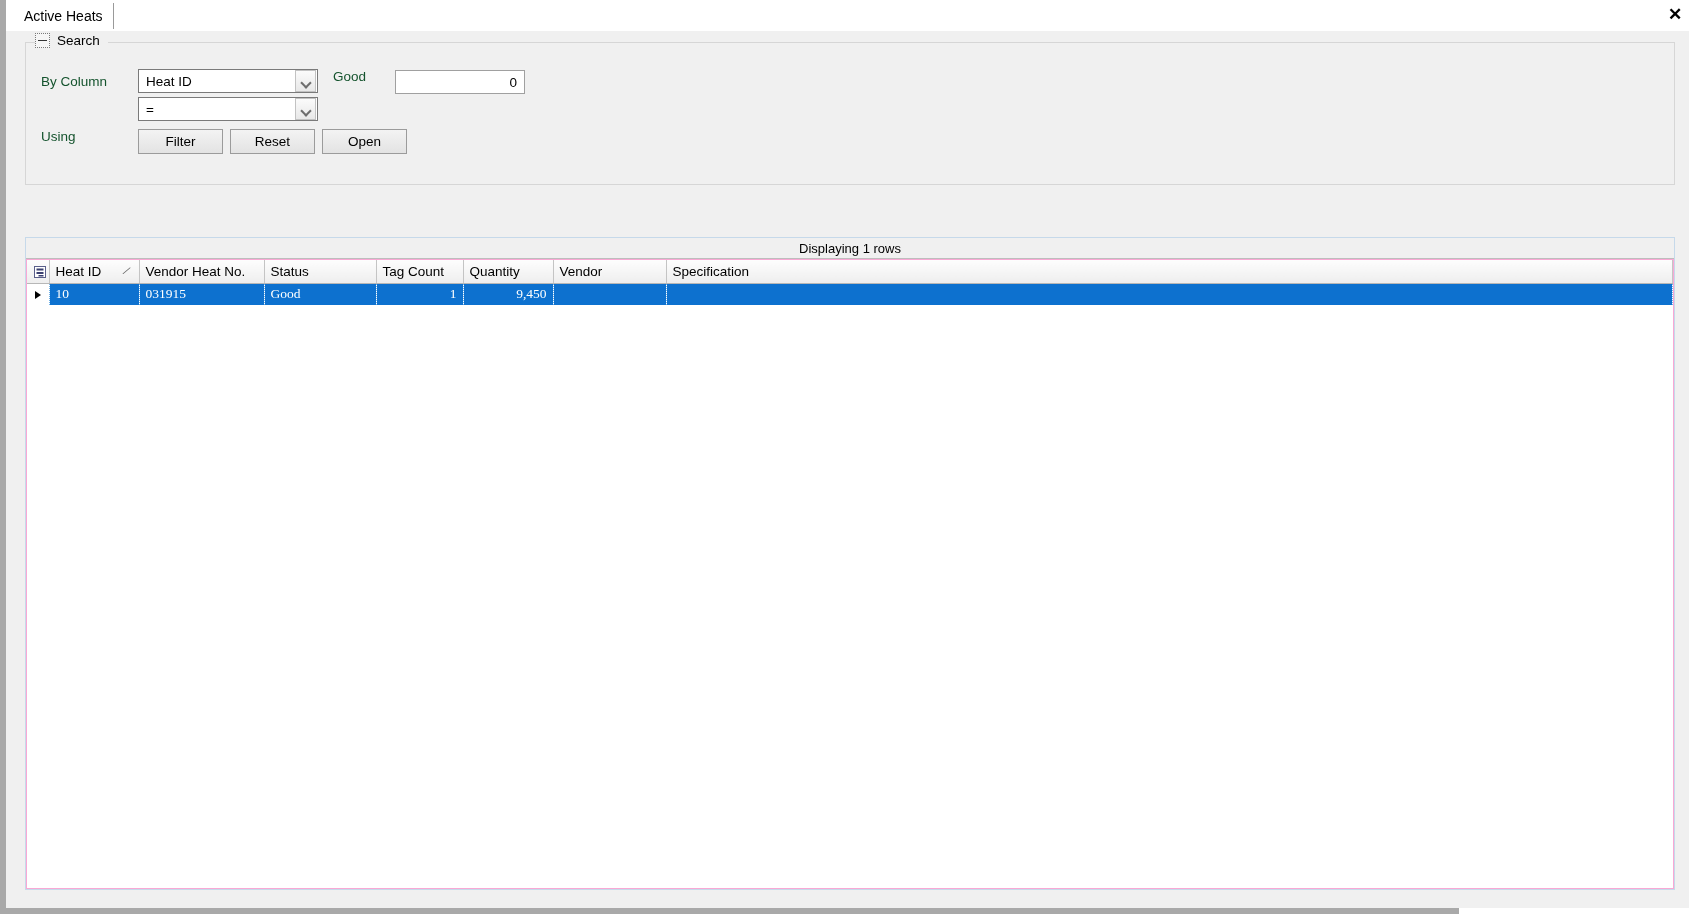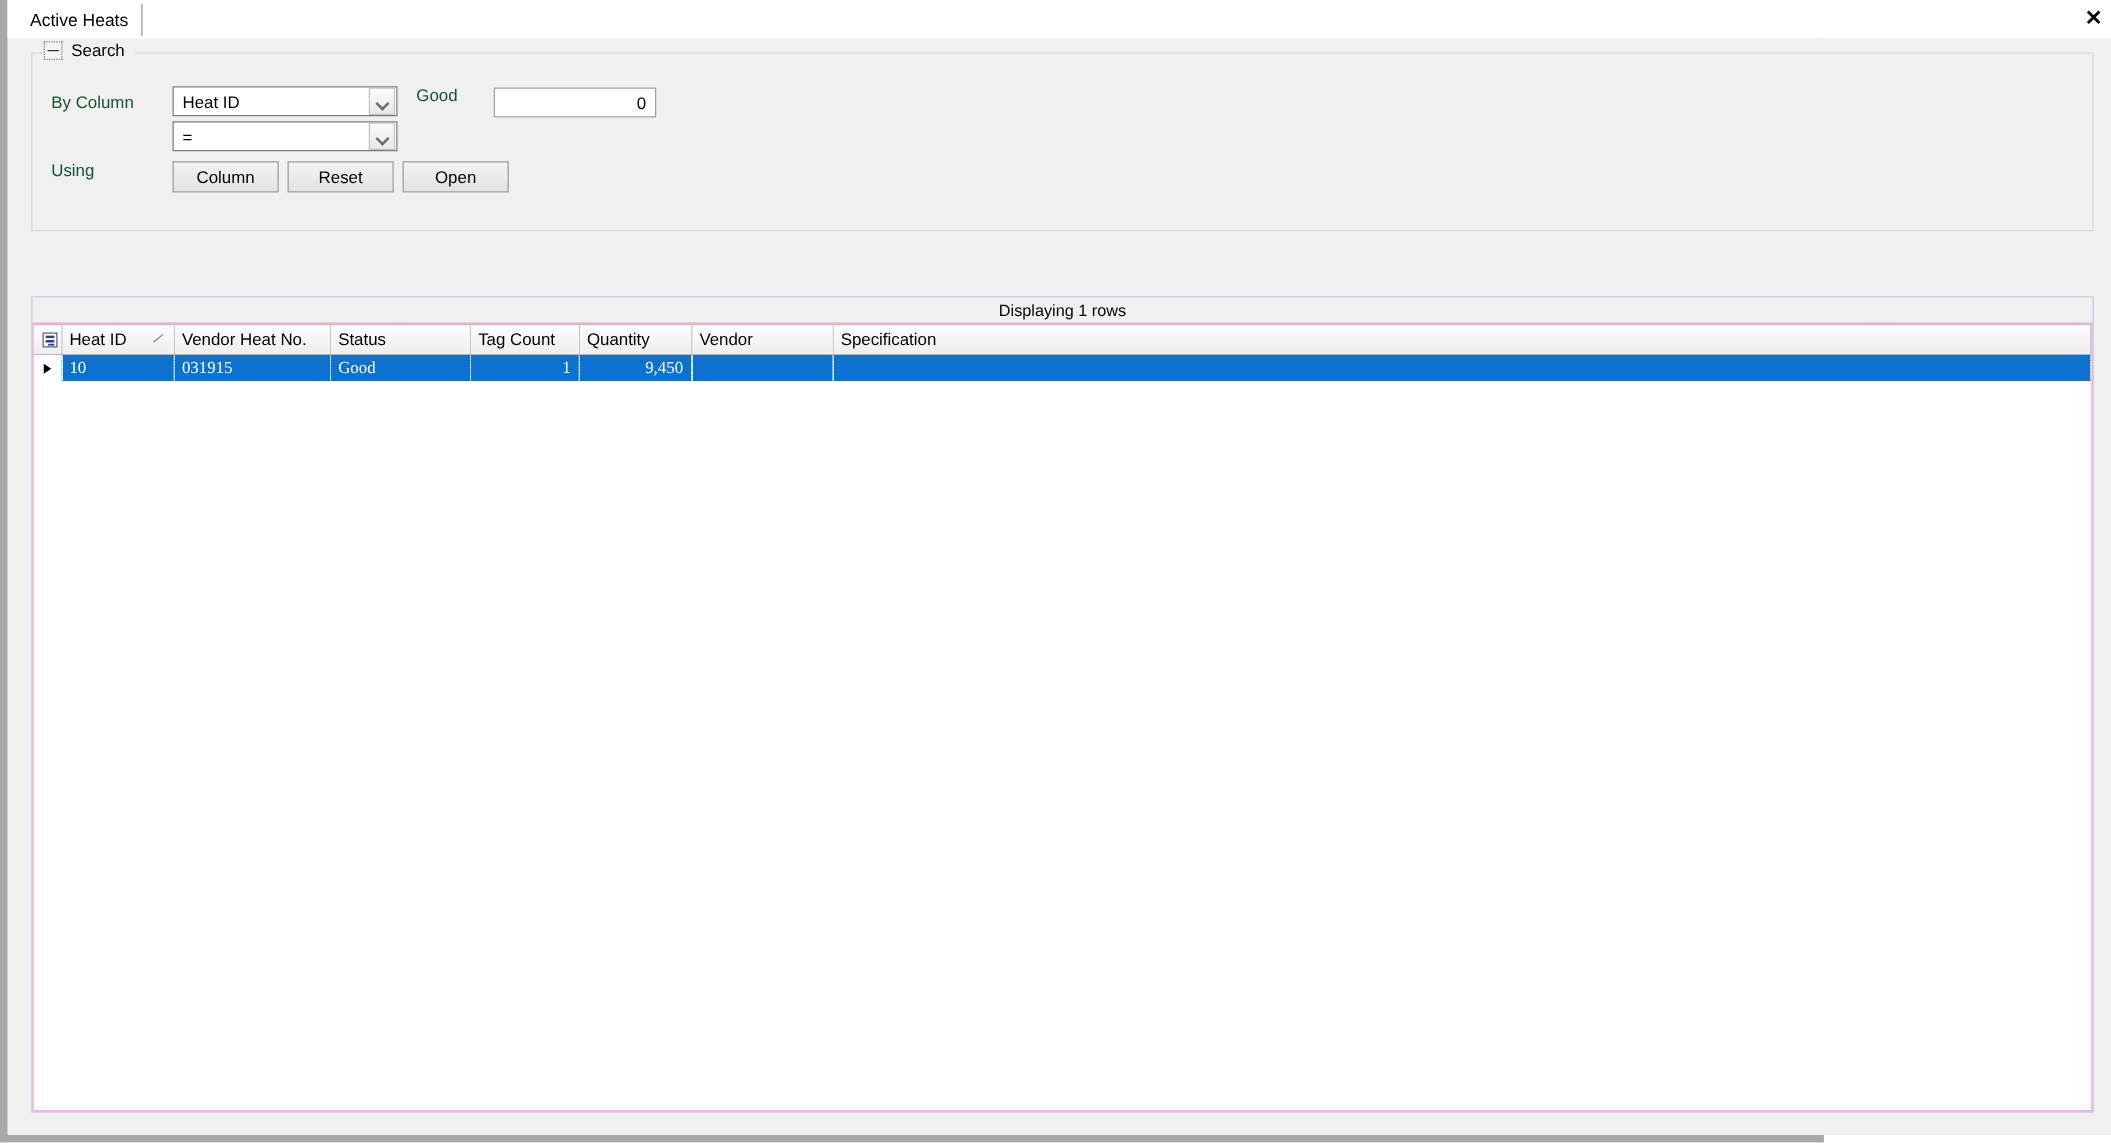--- a/index.html
+++ b/index.html
@@ -385,21 +385,21 @@
 
       <div class="textbox" style="left:370px; top:37px; width:130px;">0</div>
 
       <span class="field-label" style="left:16px; top:68px;margin-top:28px;">Using</span>
 
       <div class="combo" style="left:113px; top:64px; width:180px;">
         <span class="combo-text">=</span>
         <span class="combo-btn"></span>
       </div>
 
-      <div class="btn" style="left:113px; top:96px; width:85px;">Column</div>
+      <div class="btn" style="left:113px; top:96px; width:85px;">Filter</div>
       <div class="btn" style="left:205px; top:96px; width:85px;">Reset</div>
       <div class="btn" style="left:297px; top:96px; width:85px;">Open</div>
     </div>
 
 
     <div class="grid-panel">
       <div class="grid-caption">Displaying 1 rows</div>
       <div class="grid-body">
         <table class="grid">
           <colgroup>

